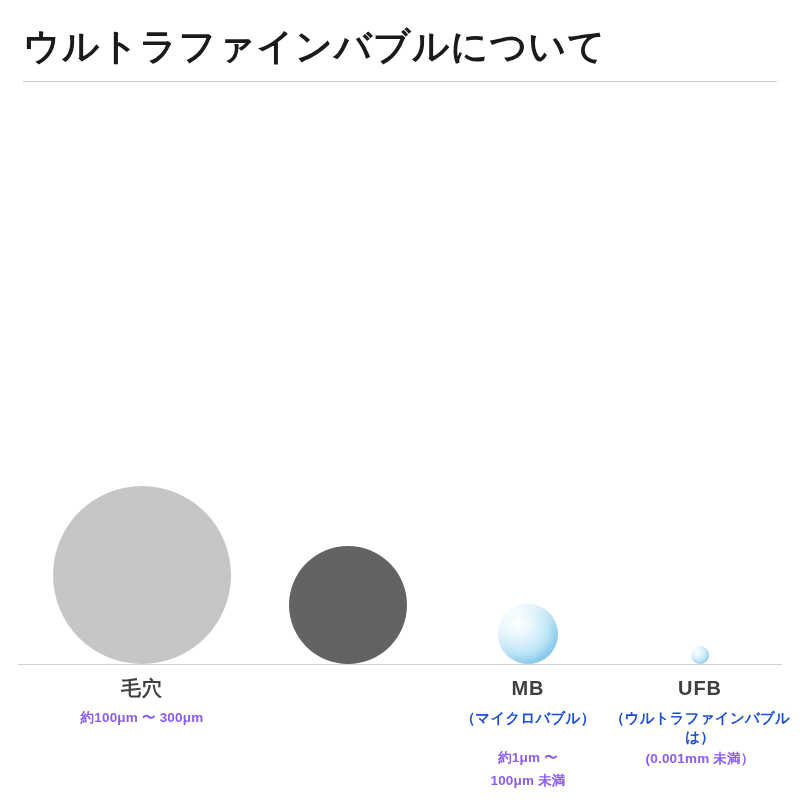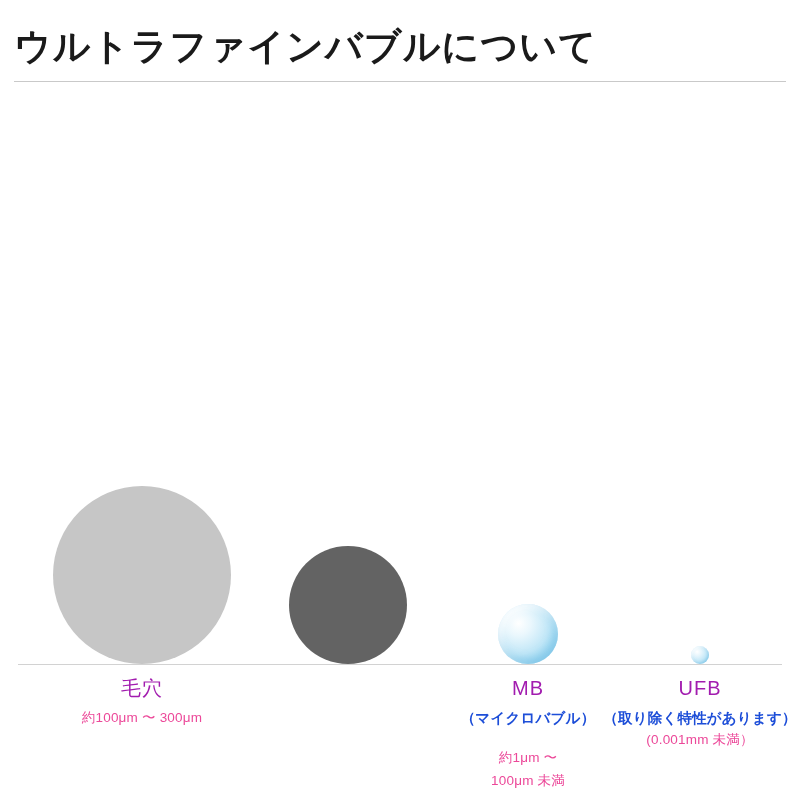--- a/index.html
+++ b/index.html
@@ -12,21 +12,21 @@
     background: #ffffff;
     font-family: "Liberation Sans", sans-serif;
     color: #231f20;
     overflow: hidden;
   }
   .page {
     position: relative;
     width: 800px;
     height: 800px;
     box-sizing: border-box;
-    padding: 0 14px;
+    padding: 0 23px;
   }
 
   
   .title-block {
     padding-top: 26px;
   }
   .title {
     font-size: 37px;
     font-weight: bold;
     letter-spacing: 1px;
@@ -111,39 +111,40 @@
   }
   .labels {
     position: absolute;
     top: 236px;
     left: 0;
     width: 200px;
     text-align: center;
   }
   .lbl-main {
     font-size: 20px;
-    font-weight: normal;
+    font-weight: bold;
     letter-spacing: 1px;
-    color: #a21caf;
+    color: #404040;
     line-height: 1.2;
   }
   .lbl-sub {
     margin-top: 9px;
     font-size: 14.5px;
     font-weight: bold;
     color: #1d4ed8;
     line-height: 1.3;
     letter-spacing: 0.2px;
   }
   .lbl-note {
     margin-top: 8px;
     font-size: 13.5px;
-    color: #ec4899;
+    color: #8b5cf6;
     line-height: 1.55;
     letter-spacing: 0.2px;
+    font-weight: bold;
   }
   .lbl-note.spaced {
     margin-top: 20px;
   }
 </style>
 </head>
 <body>
 
 <div class="page">
 
@@ -183,19 +184,19 @@
         <div class="lbl-note" style="margin-top:2px;">100μm 未満</div>
       </div>
     </div>
 
     <div class="col" style="left: 600px;">
       <div class="circle-wrap">
         <div class="circle c-ufb"></div>
       </div>
       <div class="labels">
         <div class="lbl-main">UFB</div>
-        <div class="lbl-sub">（取り除く特性があります）</div>
+        <div class="lbl-sub">（ウルトラファインバブルは）</div>
         <div class="lbl-note" style="margin-top:2px;">(0.001mm 未満）</div>
       </div>
     </div>
   </div>
 
 </div>
 
 </body></html>

